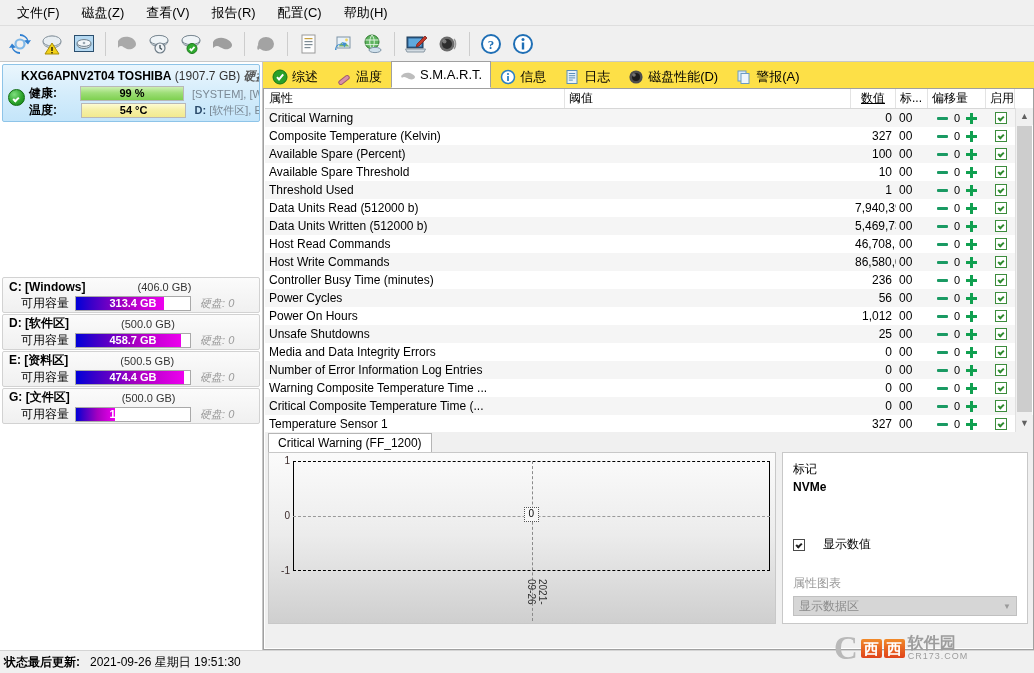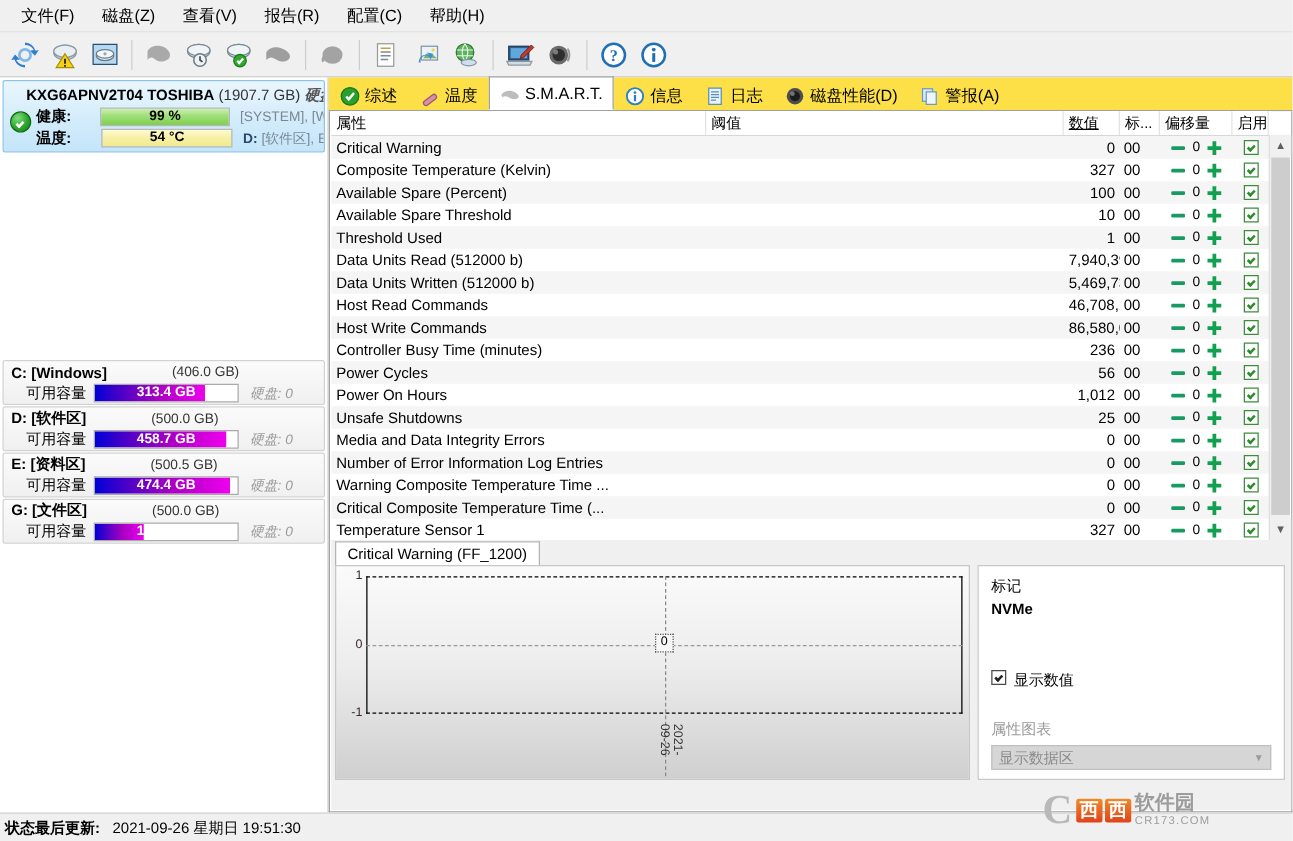--- a/index.html
+++ b/index.html
@@ -129,21 +129,21 @@
   .thead{
     display:flex;height:19px;align-items:center;
     background:#ffffff;border-bottom:1px solid #d7d7d7;font-size:12px;
   }
   .th{
     height:19px;line-height:19px;box-sizing:border-box;
     border-right:1px solid #e3e3e3;padding:0 4px;white-space:nowrap;overflow:hidden;
   }
   .th.c-attr{width:300px;}
   .th.c-thr{width:286px;}
-  .th.c-val{width:45px;text-align:left;text-decoration:underline;}
+  .th.c-val{width:45px;text-align:center;text-decoration:underline;}
   .th.c-raw{width:32px;}
   .th.c-off{width:58px;}
   .th.c-en{width:29px;}
   .tbody{position:relative;height:323px;overflow:hidden;}
   .trow{display:flex;height:18px;align-items:center;font-size:12px;}
   .trow.alt{background:#f5f5f5;}
   .td{height:18px;line-height:18px;box-sizing:border-box;padding:0 4px;white-space:nowrap;overflow:hidden;}
   .td.c-attr{width:300px;}
   .td.c-thr{width:286px;}
   .td.c-val{width:45px;text-align:right;}
@@ -207,21 +207,21 @@
   .xlbl{
     position:absolute;font-size:10px;color:#333;
     writing-mode:vertical-rl;text-orientation:mixed;letter-spacing:0px;
   }
   .sidebox{
     width:246px;height:172px;margin-left:6px;background:#ffffff;
     border:1px solid #c8c8c8;box-sizing:border-box;padding:8px 10px;position:relative;
   }
   .sb-lab{font-size:12px;color:#000;}
   .sb-val{font-size:12px;font-weight:bold;margin-top:2px;}
-  .sb-chk{display:flex;align-items:flex-start;gap:6px;margin-top:42px;font-size:12px;}
+  .sb-chk{display:flex;align-items:center;gap:18px;margin-top:42px;font-size:12px;}
   .sb-chkbox{
     width:12px;height:12px;border:1px solid #4a4a4a;background:#fff;position:relative;box-sizing:border-box;
   }
   .sb-chkbox:after{
     content:"";position:absolute;left:2px;top:3px;width:4px;height:2px;
     border-left:2px solid #222;border-bottom:2px solid #222;transform:rotate(-45deg);
   }
   .sb-sect{margin-top:22px;font-size:12px;color:#9a9a9a;}
   .sb-combo{
     margin-top:4px;height:20px;background:#d6d6d6;border:1px solid #c0c0c0;
@@ -405,21 +405,21 @@
         <div class="metricbar bar-green">99 %</div>
         <div class="metricextra">[SYSTEM], [W</div>
       </div>
       <div class="metricrow">
         <div class="metriclabel">温度:</div>
         <div class="metricbar bar-yellow">54 °C</div>
         <div class="metricextra"><b>D:</b> <span>[软件区], E</span></div>
       </div>
     </div>
 
-    <div id="volume-cards" style="position:absolute;left:0;top:225px;width:262px;">
+    <div id="volume-cards" style="position:absolute;left:0;top:214px;width:262px;">
         <div class="volcard">
           <div class="volhead">
             <span class="volname">C: [Windows]</span>
             <span class="volcap">(406.0 GB)</span>
           </div>
           <div class="volbody">
             <span class="vollabel">可用容量</span>
             <span class="volbarwrap">
               <span class="volbarfill" style="width:77%"></span>
               <span class="volbartext">313.4 GB</span>

